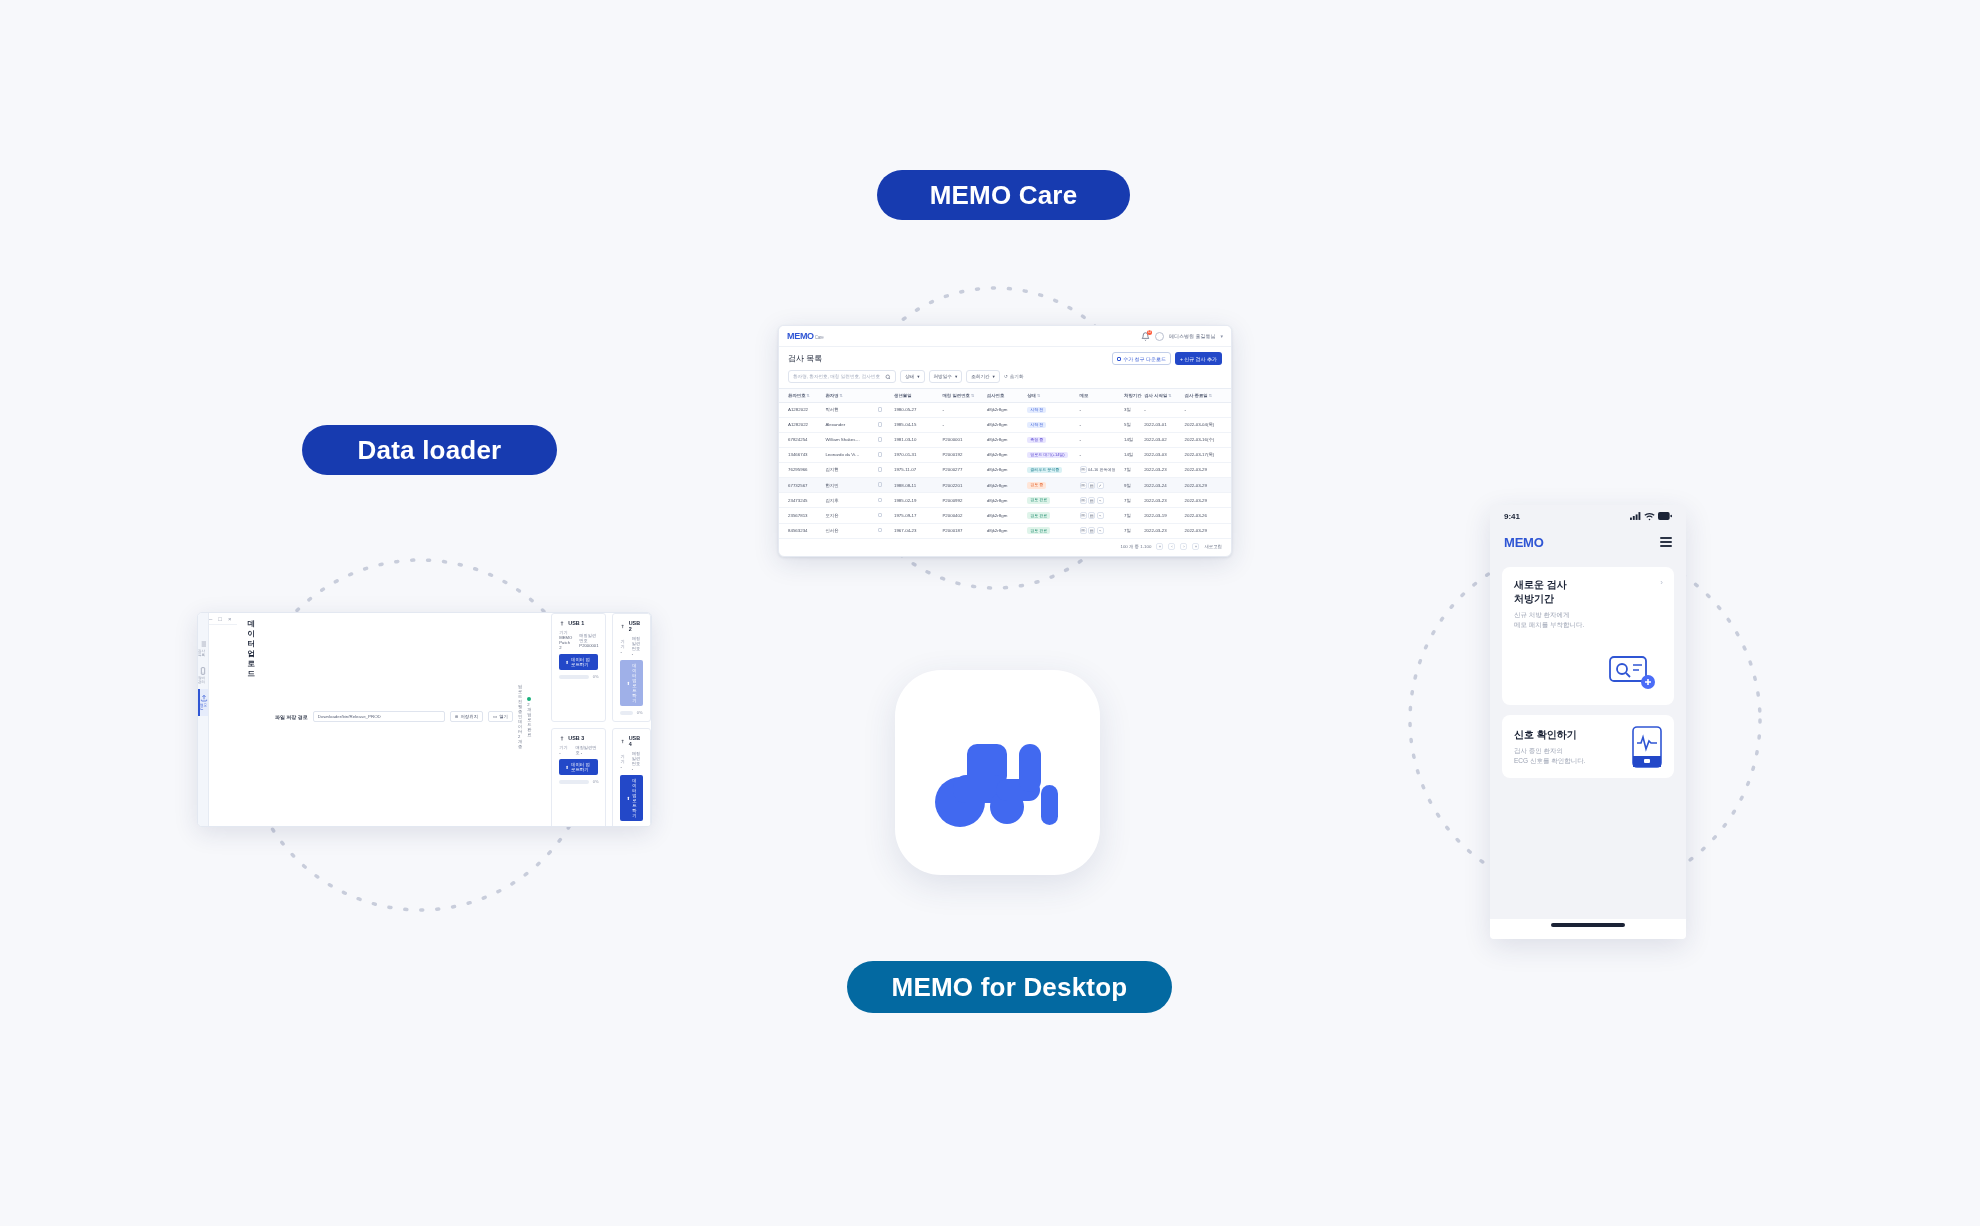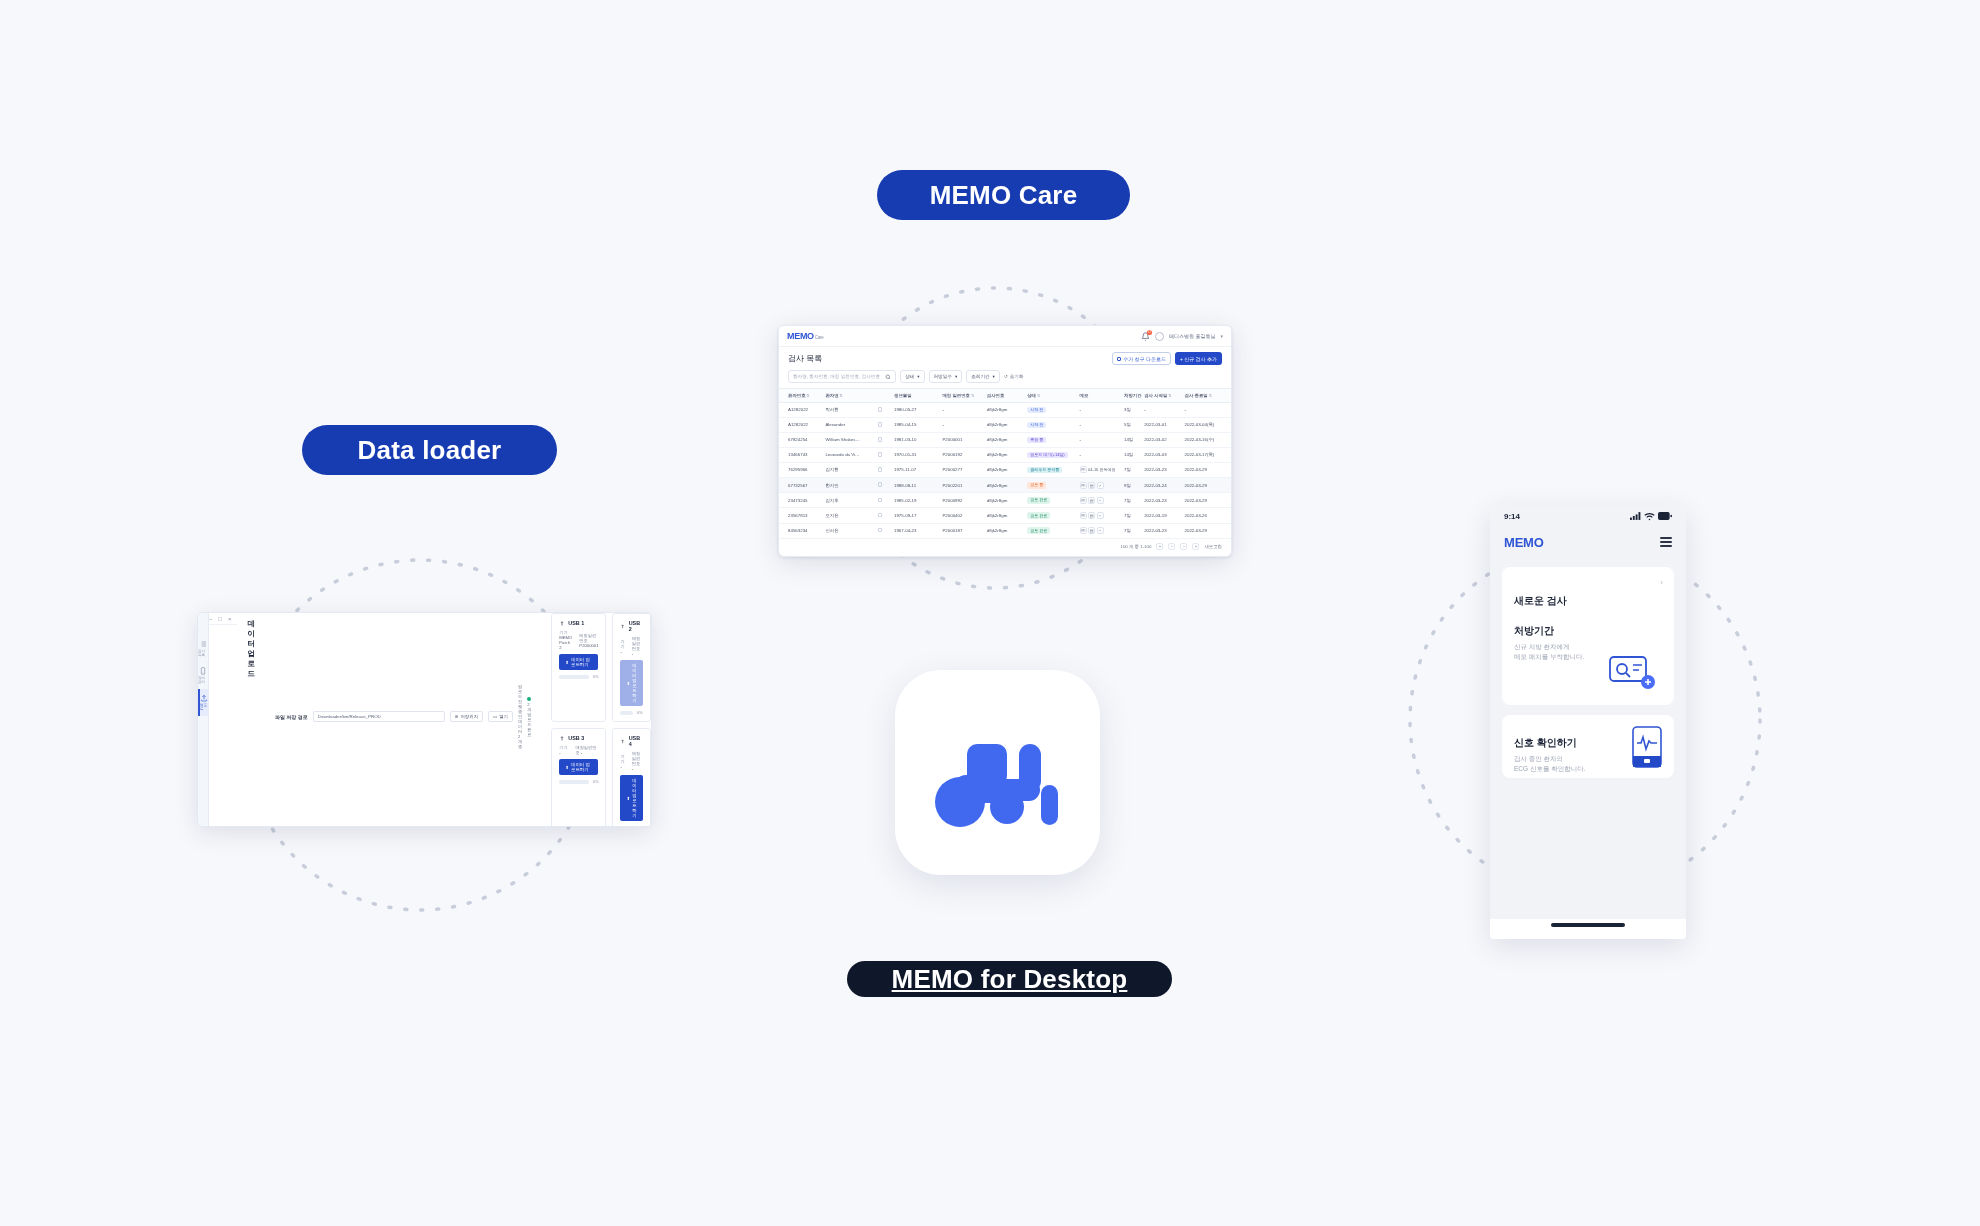--- a/index.html
+++ b/index.html
@@ -20,21 +20,21 @@
     display: flex; align-items: center; justify-content: center;
     border-radius: 999px;
     color: #ffffff;
     font-weight: bold;
     letter-spacing: .2px;
     white-space: nowrap;
   }
   #pill-memo-care { left: 877px; top: 170px; width: 253px; height: 50px; background: #173bb0; font-size: 26px; }
   #pill-data-loader { left: 302px; top: 425px; width: 255px; height: 50px; background: #173bb0; font-size: 26px; }
   #pill-medical-staff { left: 1443px; top: 425px; width: 312px; height: 50px; background: #173bb0; font-size: 26px; }
-  #pill-desktop { left: 847px; top: 961px; width: 325px; height: 36px; background: #0f172a; font-size: 26px; text-decoration: underline; }
+  #pill-desktop { left: 847px; top: 961px; width: 325px; height: 52px; background: #0369a1; font-size: 26px; }
 
   
   #memo-care-window {
     position: absolute; left: 778px; top: 325px; width: 454px; height: 232px;
     background: #ffffff; border-radius: 6px;
     box-shadow: 0 6px 26px rgba(30,45,90,.13), 0 1px 3px rgba(30,45,90,.10);
     overflow: hidden;
     border: 1px solid #e6eaf2;
   }
   .mc-topbar {
@@ -166,21 +166,21 @@
   }
   .ph-status { height: 22px; display: flex; align-items: center; justify-content: space-between;
                padding: 0 14px; font-size: 8px; font-weight: bold; color: #1b2336; }
   .ph-status-right { display: flex; align-items: center; gap: 3px; }
   .ph-nav { height: 30px; display: flex; align-items: center; justify-content: space-between; padding: 0 14px; }
   .ph-logo { font-size: 13px; font-weight: bold; color: #2f55d4; letter-spacing: -.2px; }
   .ph-burger { display: flex; flex-direction: column; gap: 2.5px; }
   .ph-burger i { display: block; width: 12px; height: 1.6px; background: #2c3446; border-radius: 1px; }
   .ph-body { flex: 1; padding: 10px 12px; display: flex; flex-direction: column; gap: 10px; }
   .ph-card { background: #fff; border-radius: 8px; padding: 11px 12px; position: relative; }
-  .ph-card-title { font-size: 10px; font-weight: bold; color: #1b2336; line-height: 1.35; margin-top: 16px; }
+  .ph-card-title { font-size: 10px; font-weight: bold; color: #1b2336; line-height: 1.35; }
   .ph-card-sub { font-size: 6.5px; color: #9aa1b2; line-height: 1.5; margin-top: 5px; }
   .ph-chev { position: absolute; right: 11px; top: 11px; color: #b6bdcd; font-size: 8px; }
   .ph-card1 { height: 138px; }
   .ph-card2 { height: 63px; display: flex; align-items: center; justify-content: space-between; }
   .ph-home { height: 20px; display: flex; align-items: flex-start; justify-content: center; padding-top: 4px; background: #fff; }
   .ph-home i { display: block; width: 74px; height: 3.5px; border-radius: 2px; background: #1b2336; }
 </style>
 </head>
 <body>
 
@@ -557,21 +557,21 @@
         <circle cx="73" cy="90" r="17"></circle>
         <rect x="62" y="62" width="44" height="22" rx="11"></rect>
         <rect x="85" y="27" width="22" height="48" rx="11"></rect>
         <rect x="107" y="68" width="17" height="40" rx="8.5"></rect>
       </g>
     </svg>
   </div>
 
   <div id="phone">
     <div class="ph-status">
-      <span>9:14</span>
+      <span>9:41</span>
       <span class="ph-status-right">
         <svg width="11" height="8" viewBox="0 0 14 10">
             <rect x="0" y="7" width="2.4" height="3" fill="#1b2336"></rect>
             <rect x="3.6" y="5" width="2.4" height="5" fill="#1b2336"></rect>
             <rect x="7.2" y="3" width="2.4" height="7" fill="#1b2336"></rect>
             <rect x="10.8" y="0" width="2.4" height="10" fill="#1b2336"></rect>
           </svg>
         <svg width="11" height="9" viewBox="0 0 14 11" fill="none" stroke="#1b2336" stroke-width="1.6">
             <path d="M1 4a9 9 0 0112 0"></path>
             <path d="M3.4 6.6a5.6 5.6 0 017.2 0"></path>

